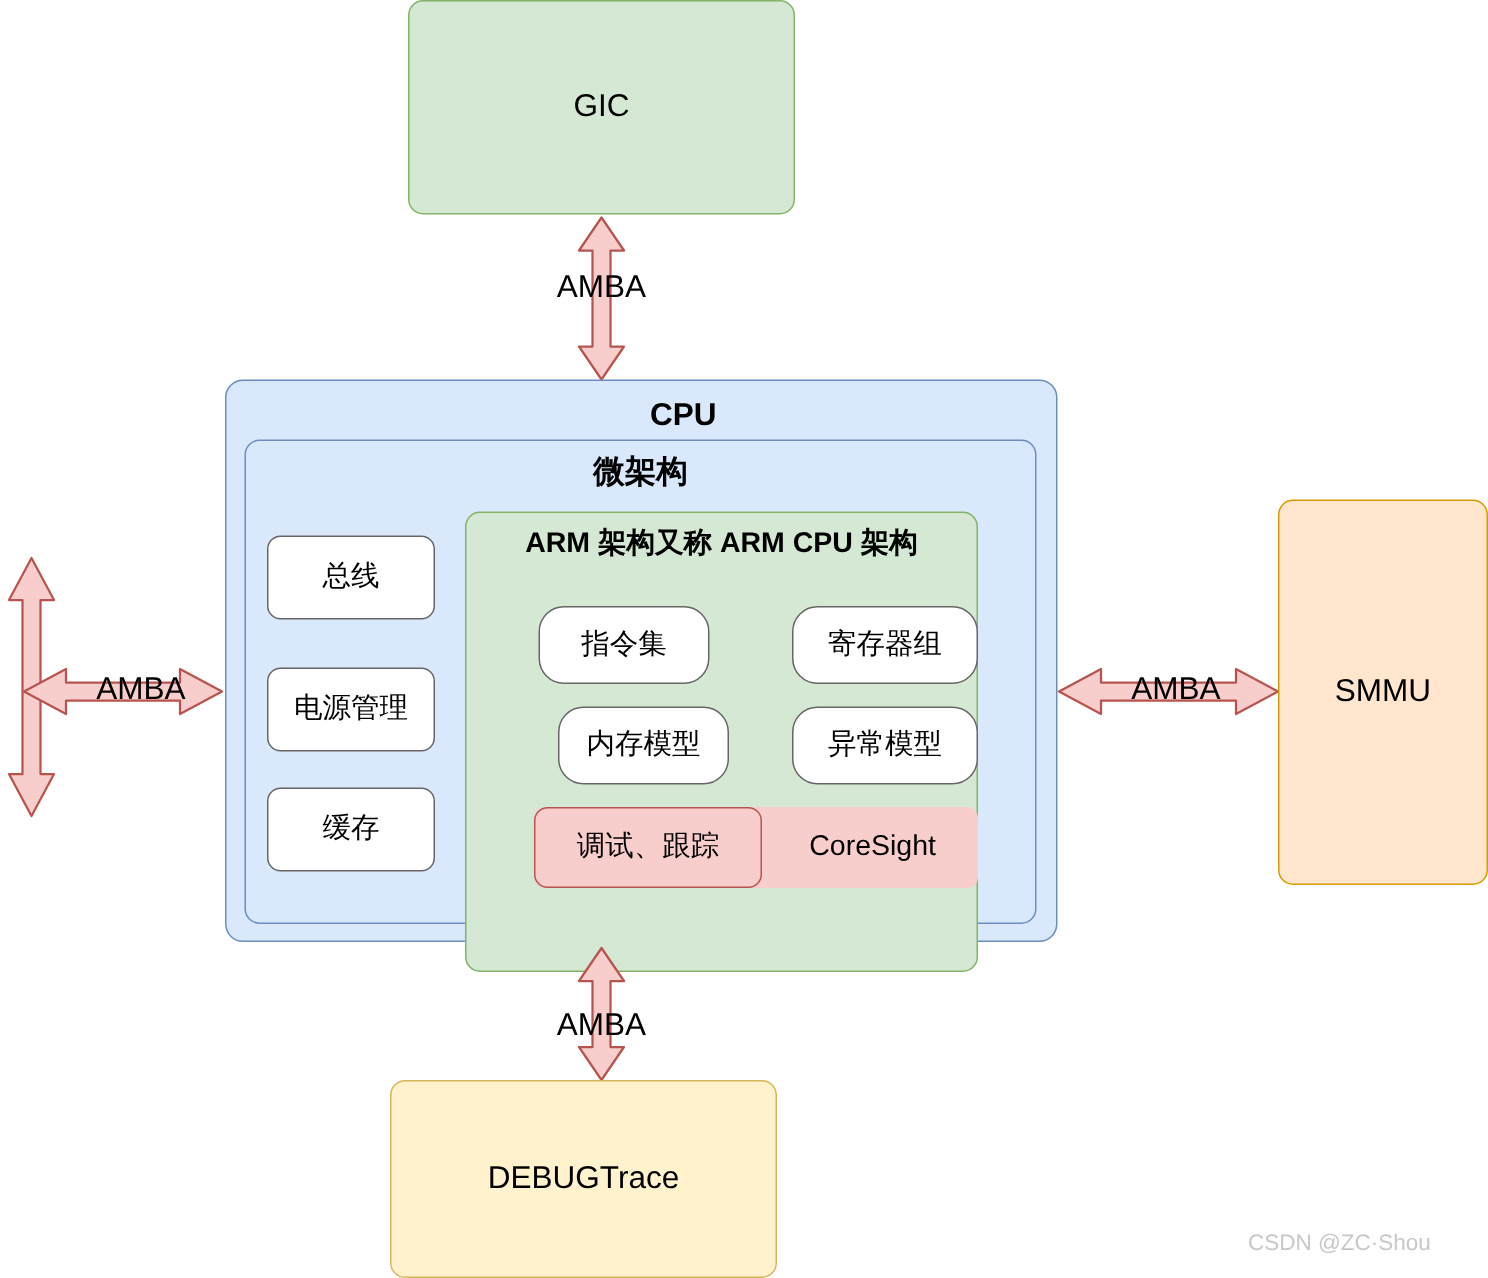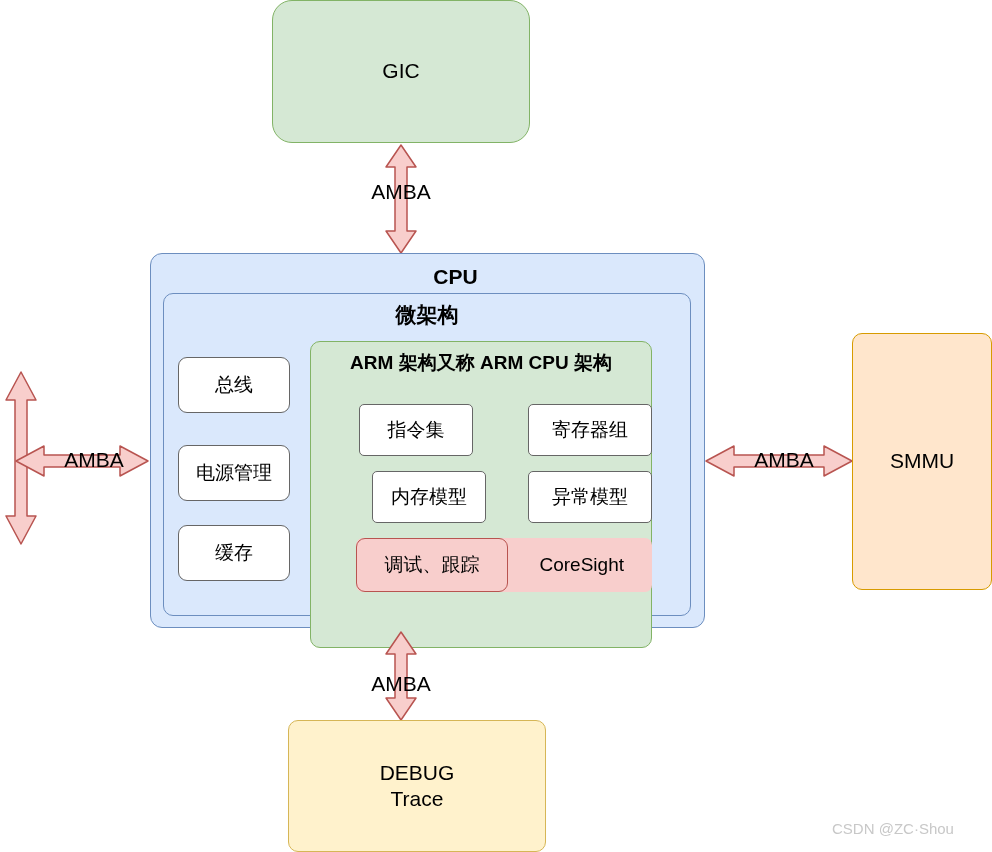--- a/index.html
+++ b/index.html
@@ -29,21 +29,21 @@
   }
 
   
   .gic {
     left: 272px;
     top: 0px;
     width: 258px;
     height: 143px;
     background: #d5e8d4;
     border: 1.5px solid #82b366;
-    border-radius: 20px;
+    border-radius: 10px;
     font-size: 21px;
   }
 
   
   .cpu-outer {
     left: 150px;
     top: 253px;
     width: 555px;
     height: 375px;
     background: #dae8fc;
@@ -112,21 +112,21 @@
     width: 100%;
     text-align: center;
     font-size: 19px;
     font-weight: bold;
   }
 
   
   .abox {
     background: #ffffff;
     border: 1.5px solid #666666;
-    border-radius: 5px;
+    border-radius: 17px;
     font-size: 19px;
   }
   .isa  { left: 359px; top: 404px; width: 114px; height: 52px; }
   .regs { left: 528px; top: 404px; width: 124px; height: 52px; }
   .mem  { left: 359px; top: 471px; width: 114px; height: 52px; margin-left: 13px; }
   .exc  { left: 528px; top: 471px; width: 124px; height: 52px; }
 
   
   .coresight {
     left: 356px;
@@ -157,29 +157,29 @@
     width: 140px;
     height: 257px;
     background: #ffe6cc;
     border: 1.5px solid #d79b00;
     border-radius: 10px;
     font-size: 21px;
   }
 
   
   .dbgtrace {
-    left: 288px;
+    left: 260px;
     top: 720px;
     width: 258px;
     height: 132px;
     background: #fff2cc;
     border: 1.5px solid #d6b656;
     border-radius: 10px;
     font-size: 21px;
-    flex-direction: column;
+    flex-direction: row;
   }
 
   
   .arrow {
     position: absolute;
   }
   .arrow svg { display: block; }
 
   
   .amba-label {

